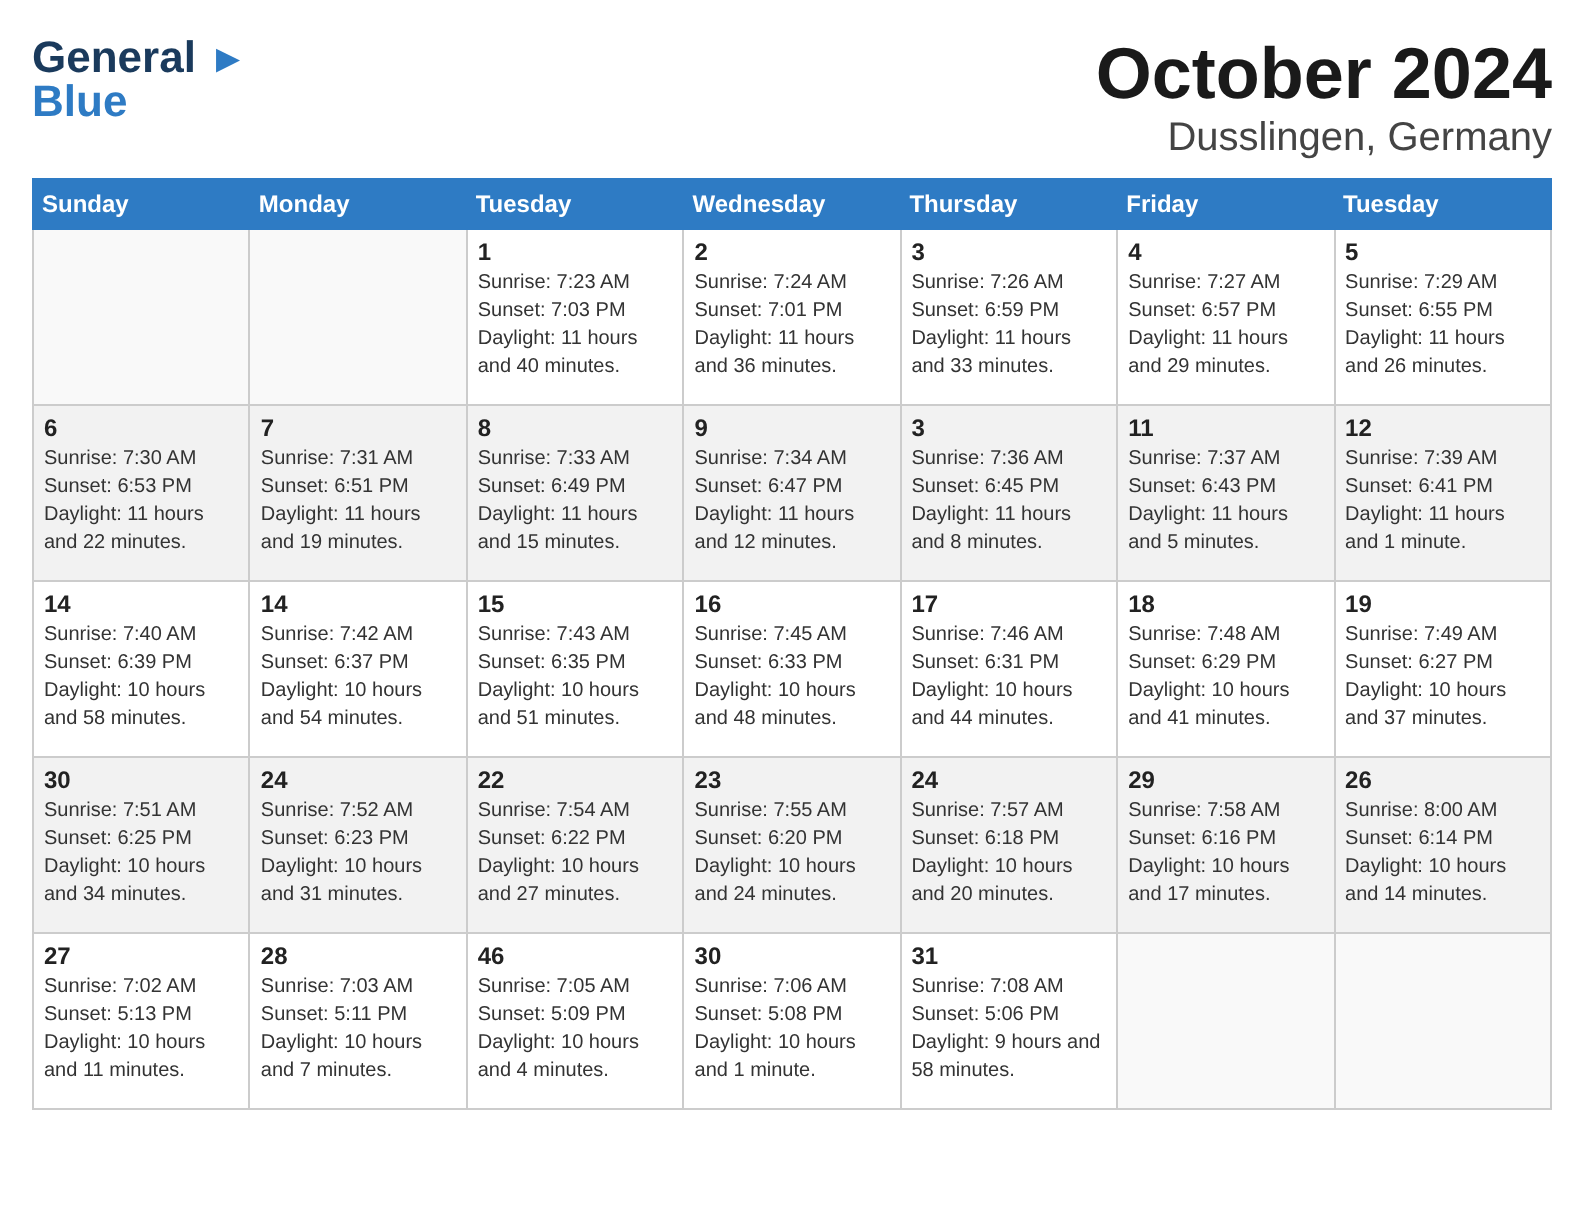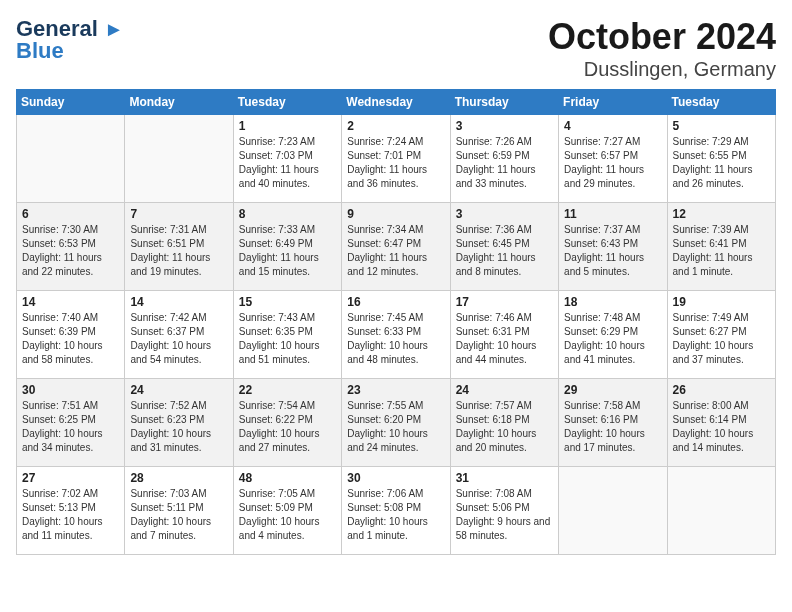--- a/index.html
+++ b/index.html
@@ -221,21 +221,21 @@
       <tr class="row-even">
         <td>
           <span class="day-num">27</span>
           <div class="day-detail">Sunrise: 7:02 AM<br>Sunset: 5:13 PM<br>Daylight: 10 hours and 11 minutes.</div>
         </td>
         <td>
           <span class="day-num">28</span>
           <div class="day-detail">Sunrise: 7:03 AM<br>Sunset: 5:11 PM<br>Daylight: 10 hours and 7 minutes.</div>
         </td>
         <td>
-          <span class="day-num">48</span>
+          <span class="day-num">46</span>
           <div class="day-detail">Sunrise: 7:05 AM<br>Sunset: 5:09 PM<br>Daylight: 10 hours and 4 minutes.</div>
         </td>
         <td>
           <span class="day-num">30</span>
           <div class="day-detail">Sunrise: 7:06 AM<br>Sunset: 5:08 PM<br>Daylight: 10 hours and 1 minute.</div>
         </td>
         <td>
           <span class="day-num">31</span>
           <div class="day-detail">Sunrise: 7:08 AM<br>Sunset: 5:06 PM<br>Daylight: 9 hours and 58 minutes.</div>
         </td>

